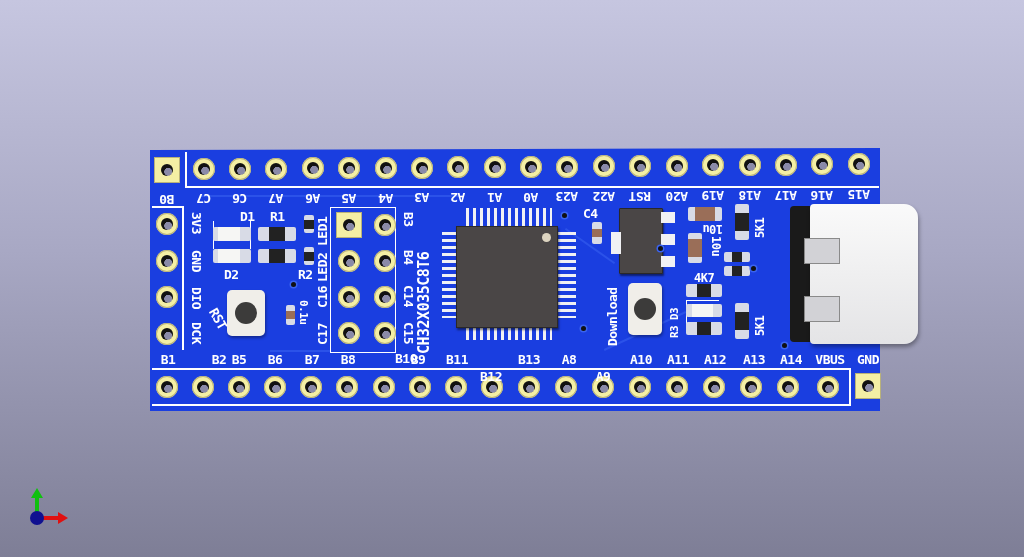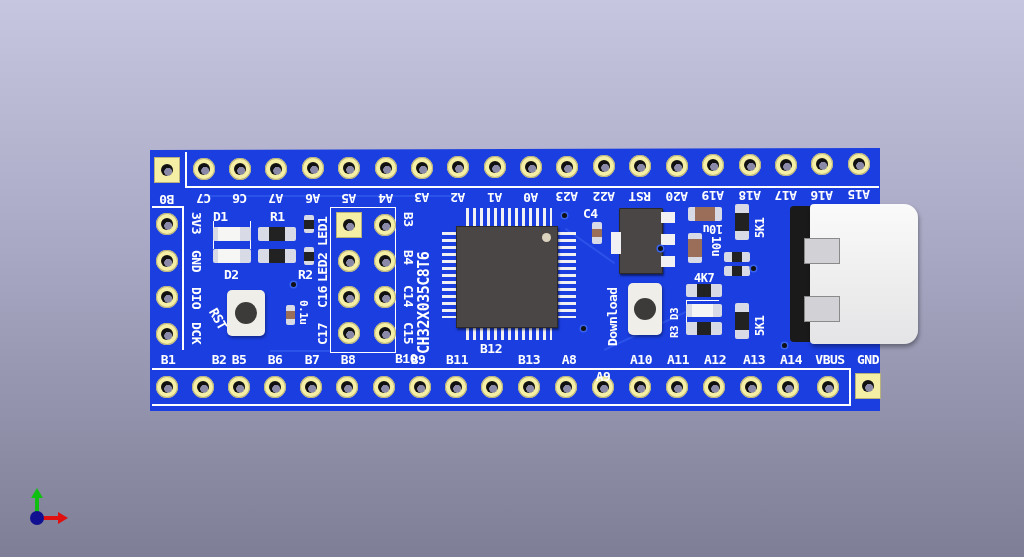--- a/index.html
+++ b/index.html
@@ -135,21 +135,21 @@
   <div>
     <span class="silk cen" style="left:168px;top:353px;">B1</span>
     <span class="silk cen" style="left:203px;top:353px;margin-left:16px;">B2</span>
     <span class="silk cen" style="left:239px;top:353px;">B5</span>
     <span class="silk cen" style="left:275px;top:353px;">B6</span>
     <span class="silk cen" style="left:312px;top:353px;">B7</span>
     <span class="silk cen" style="left:348px;top:353px;">B8</span>
     <span class="silk cen" style="left:386px;top:353px;margin-left:32px;">B9</span>
     <span class="silk cen" style="left:406px;top:353px;font-family:Liberation Mono, monospace;">B10</span>
     <span class="silk cen" style="left:457px;top:353px;">B11</span>
-    <span class="silk cen" style="left:491px;top:342px;">B12</span>
+    <span class="silk cen" style="left:491px;top:370px;">B12</span>
     <span class="silk cen" style="left:529px;top:353px;">B13</span>
     <span class="silk cen" style="left:569px;top:353px;">A8</span>
     <span class="silk cen" style="left:603px;top:370px;">A9</span>
     <span class="silk cen" style="left:641px;top:353px;">A10</span>
     <span class="silk cen" style="left:678px;top:353px;">A11</span>
     <span class="silk cen" style="left:715px;top:353px;">A12</span>
     <span class="silk cen" style="left:754px;top:353px;">A13</span>
     <span class="silk cen" style="left:791px;top:353px;">A14</span>
     <span class="silk cen" style="left:830px;top:353px;">VBUS</span>
     <span class="silk cen" style="left:868px;top:353px;">GND</span>
@@ -159,21 +159,21 @@
     <div class="pad" style="left:167px;top:224px;"></div>
     <div class="pad" style="left:167px;top:261px;"></div>
     <div class="pad" style="left:167px;top:297px;"></div>
     <div class="pad" style="left:167px;top:334px;"></div>
     <span class="silk vert" style="left:203px;top:212px;">3V3</span>
     <span class="silk vert" style="left:203px;top:250px;">GND</span>
     <span class="silk vert" style="left:203px;top:287px;">DIO</span>
     <span class="silk vert" style="left:203px;top:322px;">DCK</span>
   </div>
 
-  <span class="silk" style="left:213px;top:210px;">D1</span>
+  <span class="silk" style="left:240px;top:210px;">D1</span>
   <span class="silk" style="left:270px;top:210px;">R1</span>
   <span class="silk" style="left:224px;top:268px;">D2</span>
   <span class="silk" style="left:270px;top:268px;padding-left:28px;">R2</span>
   <div class="smd" style="left:213px;top:227px;width:38px;height:14px;">
       <div class="body" style="background:#f6f6f4;left:12%;right:28%;"></div>
     </div>
   <div class="smd" style="left:213px;top:249px;width:38px;height:14px;">
       <div class="body" style="background:#f6f6f4;left:12%;right:28%;"></div>
     </div>
   <div class="smd" style="left:258px;top:227px;width:38px;height:14px;">

